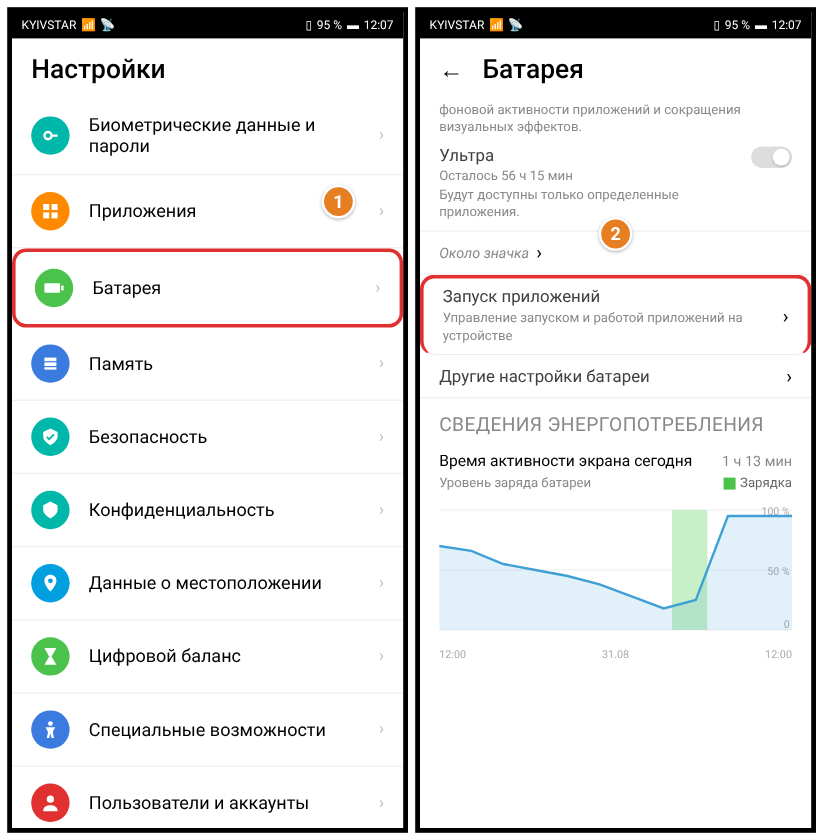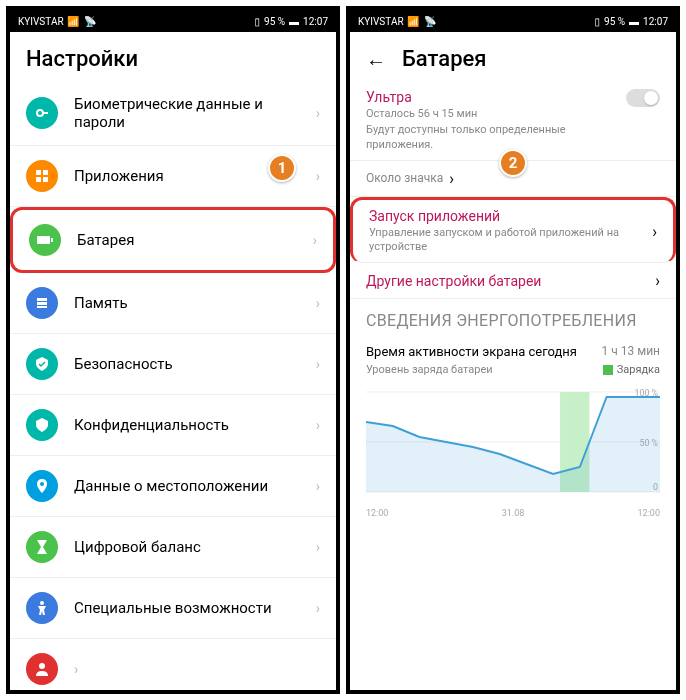--- a/index.html
+++ b/index.html
@@ -15,23 +15,23 @@
 .content { flex: 1; overflow: hidden; }
 .list-item { display: flex; align-items: center; padding: 14px 16px; border-bottom: 1px solid #eee; cursor: pointer; position: relative; }
 .list-item .icon-wrap { width: 32px; height: 32px; border-radius: 50%; display: flex; align-items: center; justify-content: center; margin-right: 16px; flex-shrink: 0; }
 .list-item .label { flex: 1; font-size: 15px; color: #000; }
 .list-item .chevron { color: #bbb; font-size: 14px; }
 .highlight-box { border: 3px solid #e03030; border-radius: 12px; }
 .badge { position: absolute; width: 28px; height: 28px; border-radius: 50%; background: #e67e22; border: 2px solid #fff; color: #fff; font-weight: bold; display: flex; align-items: center; justify-content: center; font-size: 15px; box-shadow: 0 1px 3px rgba(0,0,0,0.3); z-index: 10; }
 .battery-row { padding: 8px 16px; border-bottom: 1px solid #eee; }
 .battery-row.clickable { cursor: pointer; display: flex; align-items: center; }
 .battery-row .row-main { flex: 1; }
-.battery-row .title { font-size: 14px; color: #be185d; }
+.battery-row .title { font-size: 14px; color: #404040; }
 .battery-row .sub { font-size: 11px; color: #888; margin-top: 2px; line-height: 1.3; }
-.battery-row .value { font-size: 12px; color: #888; }
+.battery-row .value { font-size: 12px; color: #888; font-style: italic; }
 .toggle { width: 34px; height: 18px; border-radius: 10px; background: #ddd; position: relative; }
 .toggle::after { content: ''; position: absolute; width: 14px; height: 14px; border-radius: 50%; background: #fff; top: 2px; right: 2px; box-shadow: 0 1px 2px rgba(0,0,0,0.2); }
 .section-header { padding: 12px 16px 6px; font-size: 16px; color: #888; text-transform: uppercase; letter-spacing: 0.3px; }
 .chart-box { padding: 8px 16px; }
 .chart-header { display: flex; justify-content: space-between; align-items: flex-start; margin-bottom: 4px; }
 .chart-header .ctitle { font-size: 13px; color: #000; }
 .chart-header .cval { font-size: 12px; color: #888; }
 .chart-sub { display: flex; justify-content: space-between; align-items: center; margin-bottom: 6px; }
 .chart-sub .clabel { font-size: 11px; color: #888; }
 .legend { display: flex; align-items: center; gap: 4px; font-size: 11px; color: #666; }
@@ -157,20 +157,21 @@
         <span class="label">Специальные возможности</span>
         <span class="chevron">›</span>
       </div>
       <div class="list-item">
         <div class="icon-wrap" style="background:#e03030">
             <svg width="16" height="16" viewBox="0 0 16 16">
               <circle cx="8" cy="5" r="3" fill="#fff"></circle>
               <path d="M2 15 C2 11 5 10 8 10 C11 10 14 11 14 15 Z" fill="#fff"></path>
             </svg>
           </div>
+        <span class="label">Пользователи и аккаунты</span>
         <span class="chevron">›</span>
       </div>
     </div>
   </div>
 
   <div class="phone">
     <div class="statusbar">
       <div class="left">
         <span>KYIVSTAR</span>
         <span>📶</span>
@@ -181,20 +182,21 @@
         <span>95 %</span>
         <span>▬</span>
         <span>12:07</span>
       </div>
     </div>
     <div class="header">
       <span class="back-arrow">←</span>
       <h1>Батарея</h1>
     </div>
     <div class="content">
+      <div class="faded-top">фоновой активности приложений и сокращения визуальных эффектов.</div>
       <div class="battery-row" style="display:flex;align-items:flex-start">
         <div class="row-main">
           <div class="title">Ультра</div>
           <div class="sub">Осталось 56 ч 15 мин</div>
           <div class="sub">Будут доступны только определенные приложения.</div>
         </div>
         <div class="toggle"></div>
       </div>
       <div style="position:relative">
         <div class="battery-row clickable">

